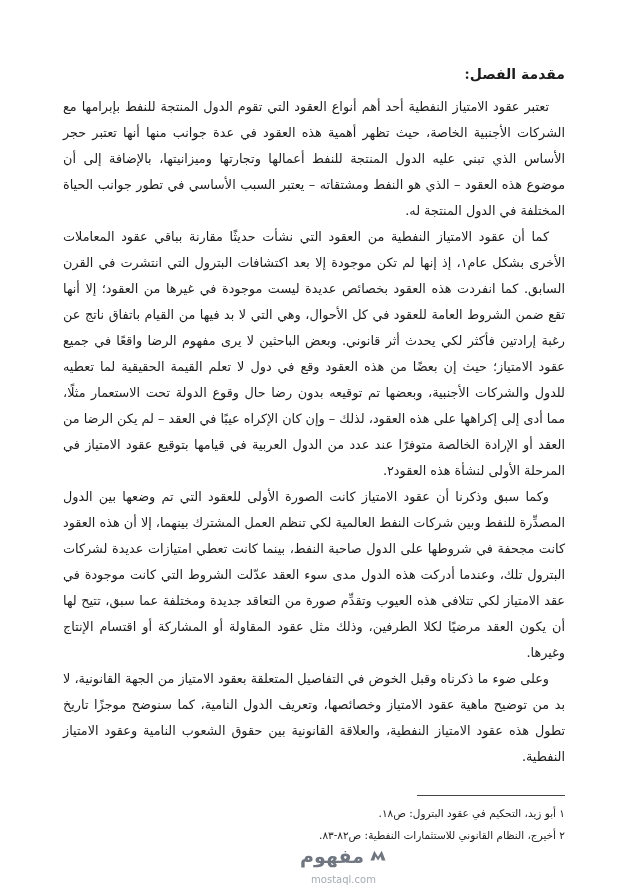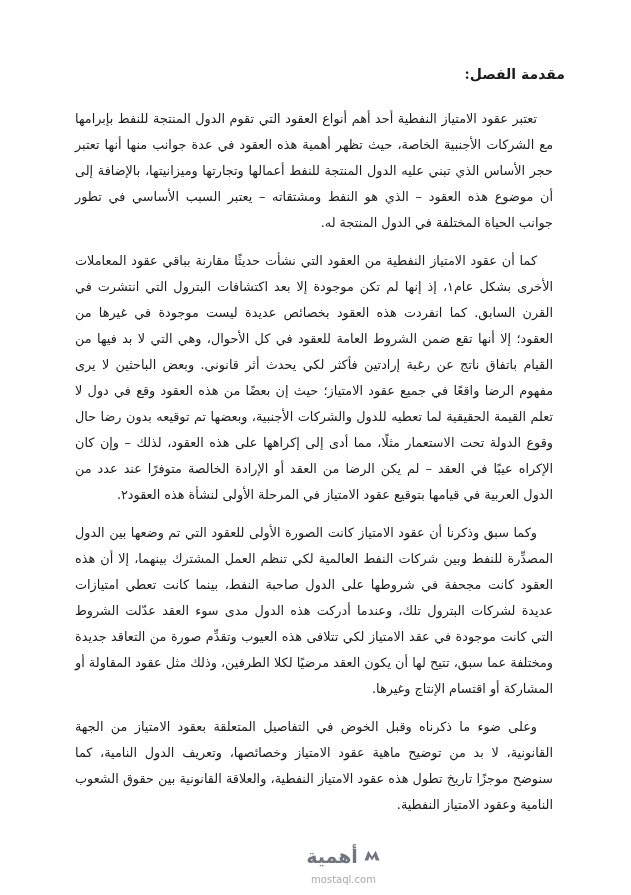--- a/index.html
+++ b/index.html
@@ -28,21 +28,21 @@
     position: absolute;
     top: 94px;
     right: 66px;
     width: 502px;
     direction: rtl;
     text-align: justify;
     font-size: 12.8px;
     line-height: 26px;
   }
   .doc-body p {
-    margin: 12px;
+    margin: 0;
     text-indent: 16px;
   }
   .footnotes {
     position: absolute;
     top: 795px;
     right: 66px;
     width: 502px;
     direction: rtl;
     font-size: 10.5px;
     line-height: 22px;
@@ -92,26 +92,31 @@
 
   <div class="doc-title">مقدمة الفصل:</div>
 
   <div class="doc-body">
     <p>تعتبر عقود الامتياز النفطية أحد أهم أنواع العقود التي تقوم الدول المنتجة للنفط بإبرامها مع الشركات الأجنبية الخاصة، حيث تظهر أهمية هذه العقود في عدة جوانب منها أنها تعتبر حجر الأساس الذي تبني عليه الدول المنتجة للنفط أعمالها وتجارتها وميزانيتها، بالإضافة إلى أن موضوع هذه العقود – الذي هو النفط ومشتقاته – يعتبر السبب الأساسي في تطور جوانب الحياة المختلفة في الدول المنتجة له.</p>
     <p>كما أن عقود الامتياز النفطية من العقود التي نشأت حديثًا مقارنة بباقي عقود المعاملات الأخرى بشكل عام١، إذ إنها لم تكن موجودة إلا بعد اكتشافات البترول التي انتشرت في القرن السابق. كما انفردت هذه العقود بخصائص عديدة ليست موجودة في غيرها من العقود؛ إلا أنها تقع ضمن الشروط العامة للعقود في كل الأحوال، وهي التي لا بد فيها من القيام باتفاق ناتج عن رغبة إرادتين فأكثر لكي يحدث أثر قانوني. وبعض الباحثين لا يرى مفهوم الرضا واقعًا في جميع عقود الامتياز؛ حيث إن بعضًا من هذه العقود وقع في دول لا تعلم القيمة الحقيقية لما تعطيه للدول والشركات الأجنبية، وبعضها تم توقيعه بدون رضا حال وقوع الدولة تحت الاستعمار مثلًا، مما أدى إلى إكراهها على هذه العقود، لذلك – وإن كان الإكراه عيبًا في العقد – لم يكن الرضا من العقد أو الإرادة الخالصة متوفرًا عند عدد من الدول العربية في قيامها بتوقيع عقود الامتياز في المرحلة الأولى لنشأة هذه العقود٢.</p>
     <p>وكما سبق وذكرنا أن عقود الامتياز كانت الصورة الأولى للعقود التي تم وضعها بين الدول المصدِّرة للنفط وبين شركات النفط العالمية لكي تنظم العمل المشترك بينهما، إلا أن هذه العقود كانت مجحفة في شروطها على الدول صاحبة النفط، بينما كانت تعطي امتيازات عديدة لشركات البترول تلك، وعندما أدركت هذه الدول مدى سوء العقد عدّلت الشروط التي كانت موجودة في عقد الامتياز لكي تتلافى هذه العيوب وتقدِّم صورة من التعاقد جديدة ومختلفة عما سبق، تتيح لها أن يكون العقد مرضيًا لكلا الطرفين، وذلك مثل عقود المقاولة أو المشاركة أو اقتسام الإنتاج وغيرها.</p>
     <p>وعلى ضوء ما ذكرناه وقبل الخوض في التفاصيل المتعلقة بعقود الامتياز من الجهة القانونية، لا بد من توضيح ماهية عقود الامتياز وخصائصها، وتعريف الدول النامية، كما سنوضح موجزًا تاريخ تطول هذه عقود الامتياز النفطية، والعلاقة القانونية بين حقوق الشعوب النامية وعقود الامتياز النفطية.</p>
   </div>
 
+  <div class="footnotes">
+    <hr class="fn-sep">
+    <p class="fn">١ أبو زيد، التحكيم في عقود البترول: ص١٨.</p>
+    <p class="fn">٢ أخيرج، النظام القانوني للاستثمارات النفطية: ص٨٢-٨٣.</p>
+  </div>
 
   <div class="watermark">
     <div class="wm-row">
       <span class="wm-logo">
         <svg width="18" height="18" viewBox="0 0 24 24" aria-hidden="true">
           <path d="M2 18 L7 5 L12 13 L17 5 L22 18 L17 18 L15.5 12.5 L12 18 L8.5 12.5 L7 18 Z" fill="#6f7680"></path>
         </svg>
       </span>
-      <span>أهمية</span>
+      <span>مفهوم</span>
     </div>
     <div class="wm-domain">mostaql.com</div>
   </div>
 
 </div>
 
 </body></html>

